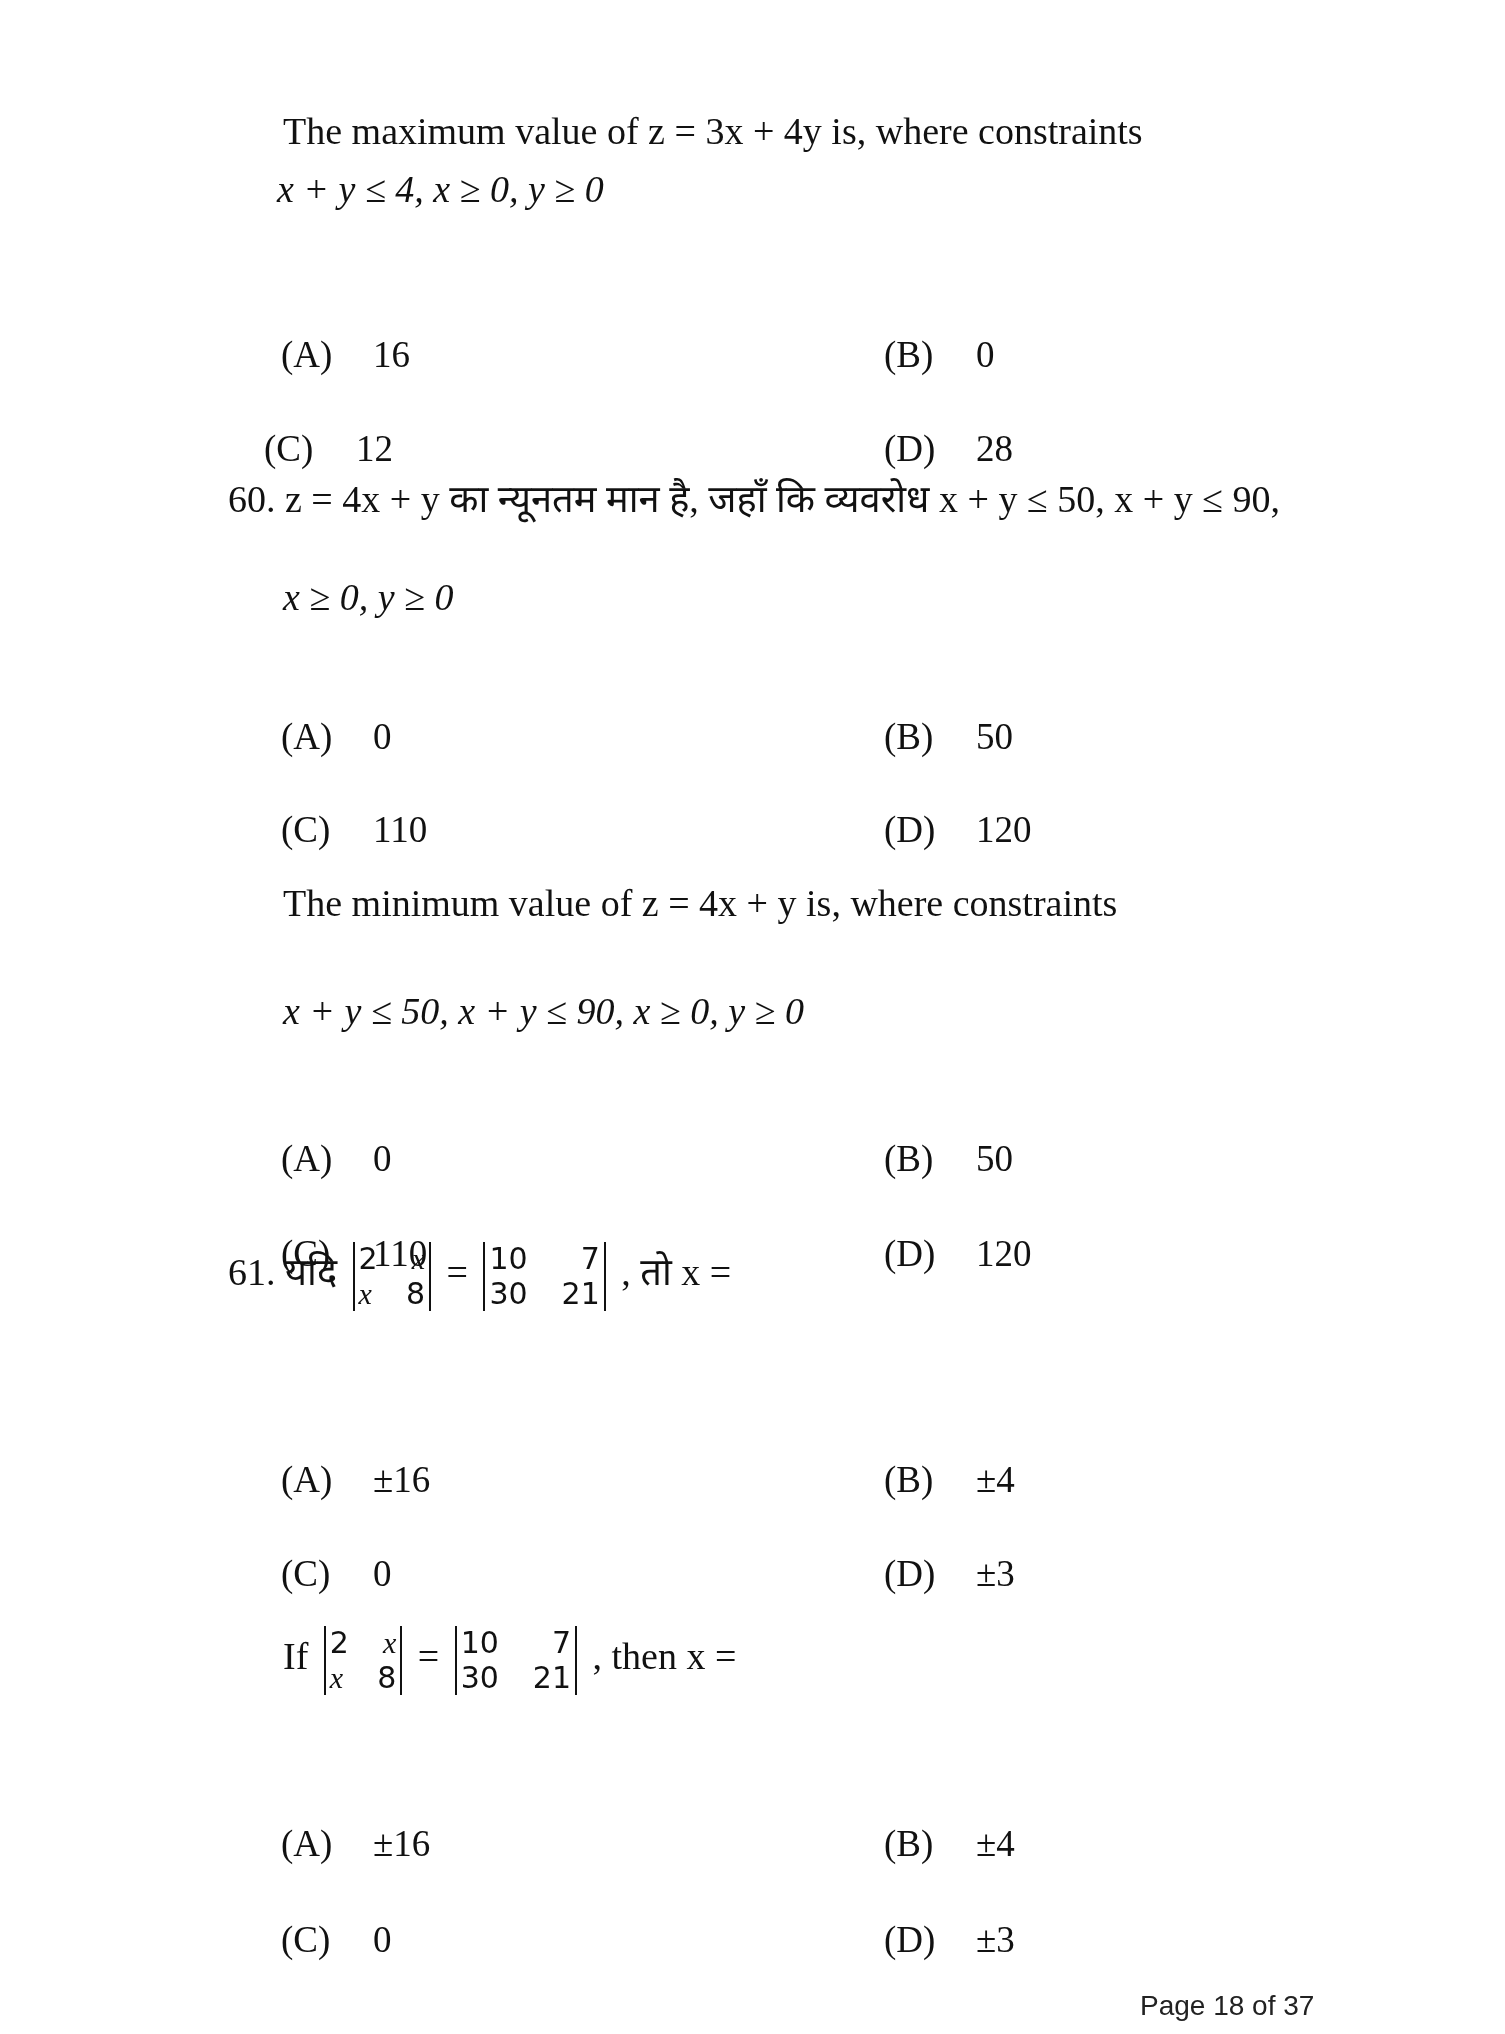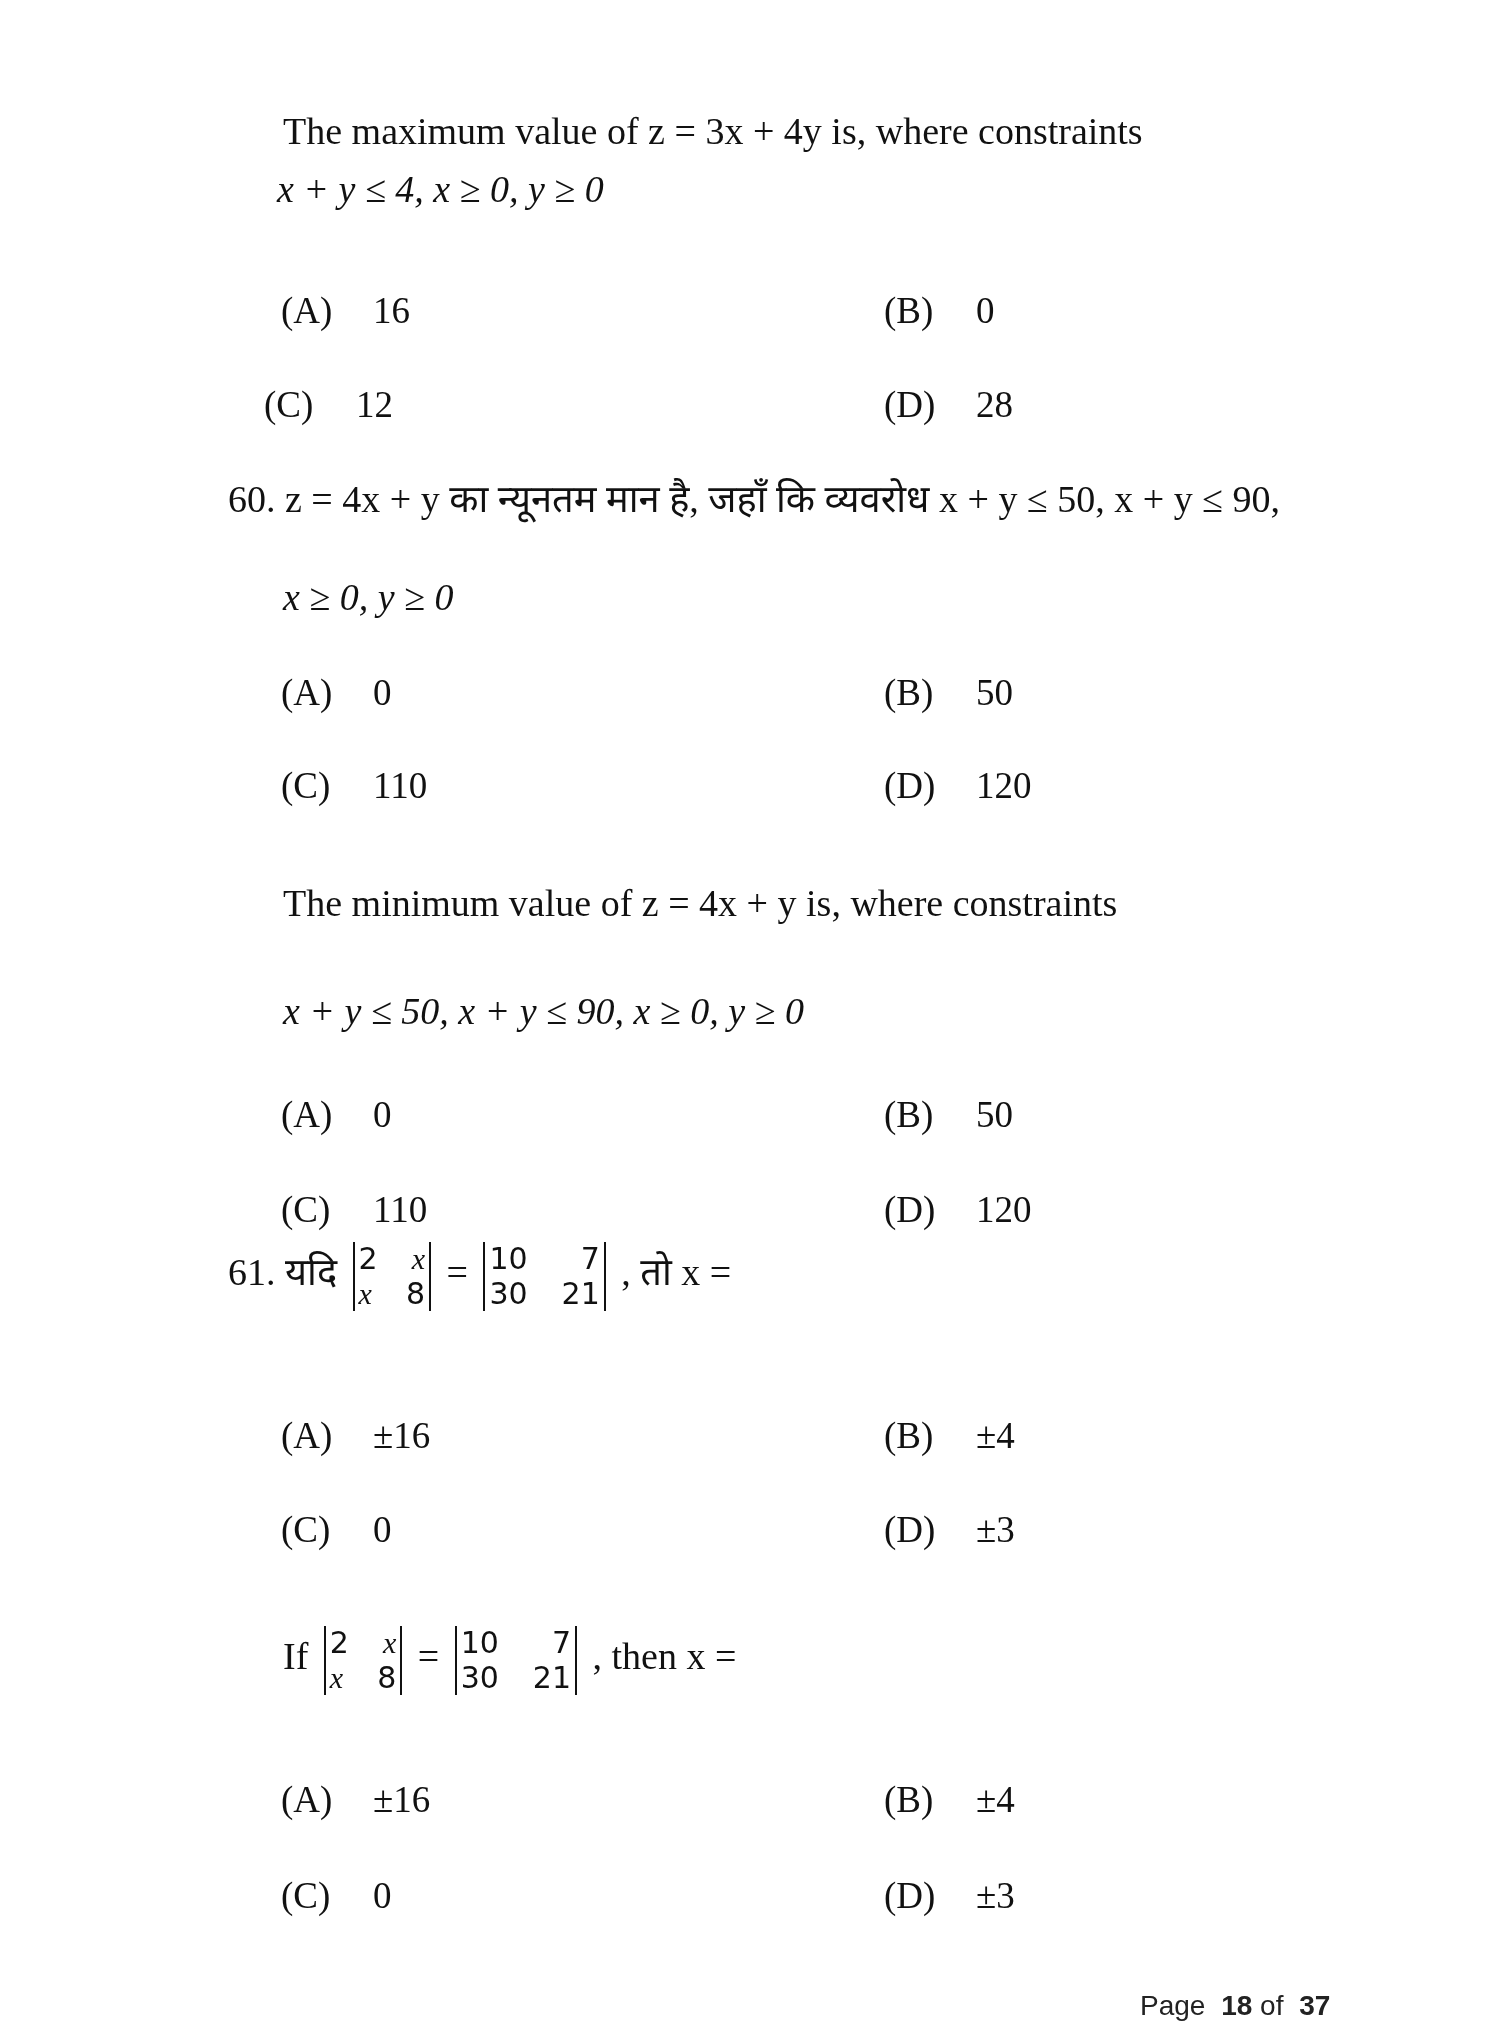--- a/index.html
+++ b/index.html
@@ -1,26 +1,26 @@
 <!DOCTYPE html>
 <html><head>
 <meta charset="utf-8">
 <style>
   html,body{margin:0;padding:0;background:#fff;}
   body{width:1505px;height:2034px;position:relative;overflow:hidden;
        font-family:"Liberation Serif","DejaVu Serif",serif;color:#111;}
   .line{position:absolute;white-space:nowrap;font-size:38px;line-height:1;}
-  .opt{position:absolute;font-size:37px;white-space:nowrap;line-height:1;}
+  .opt{position:absolute;font-size:37px;white-space:nowrap;line-height:1;margin-top:44px;}
   .opt .lab{display:inline-block;width:92px;}
   .det{display:inline-block;vertical-align:middle;border-left:2px solid #111;border-right:2px solid #111;
        padding:0 4px;margin:0 6px;font-family:"DejaVu Sans","Liberation Sans",sans-serif;font-size:30px;line-height:1.15;}
   .det .r{display:flex;justify-content:space-between;gap:34px;}
   .det i{font-family:"Liberation Serif",serif;}
   .footer{position:absolute;left:1140px;top:1990px;font-family:"Liberation Sans","DejaVu Sans",sans-serif;font-size:28px;color:#222;}
-  .footer b{font-weight:bold;margin-left:8px;}
+  .footer b{font-weight:normal;}
 </style>
 </head>
 <body>
 
 <div class="line" style="left:283px;top:72px;margin-top:40px;">The maximum value of  z = 3x + 4y  is, where constraints</div>
 <div class="line m" style="left:277px;top:170px;font-style:italic;">x + y ≤ 4, x ≥ 0, y ≥ 0</div>
 <div class="opt" style="left:281px;top:292px;"><span class="lab">(A)</span><span>16</span></div>
 <div class="opt" style="left:884px;top:292px;"><span class="lab">(B)</span><span>0</span></div>
 <div class="opt" style="left:264px;top:386px;"><span class="lab">(C)</span><span>12</span></div>
 <div class="opt" style="left:884px;top:386px;"><span class="lab">(D)</span><span>28</span></div>

